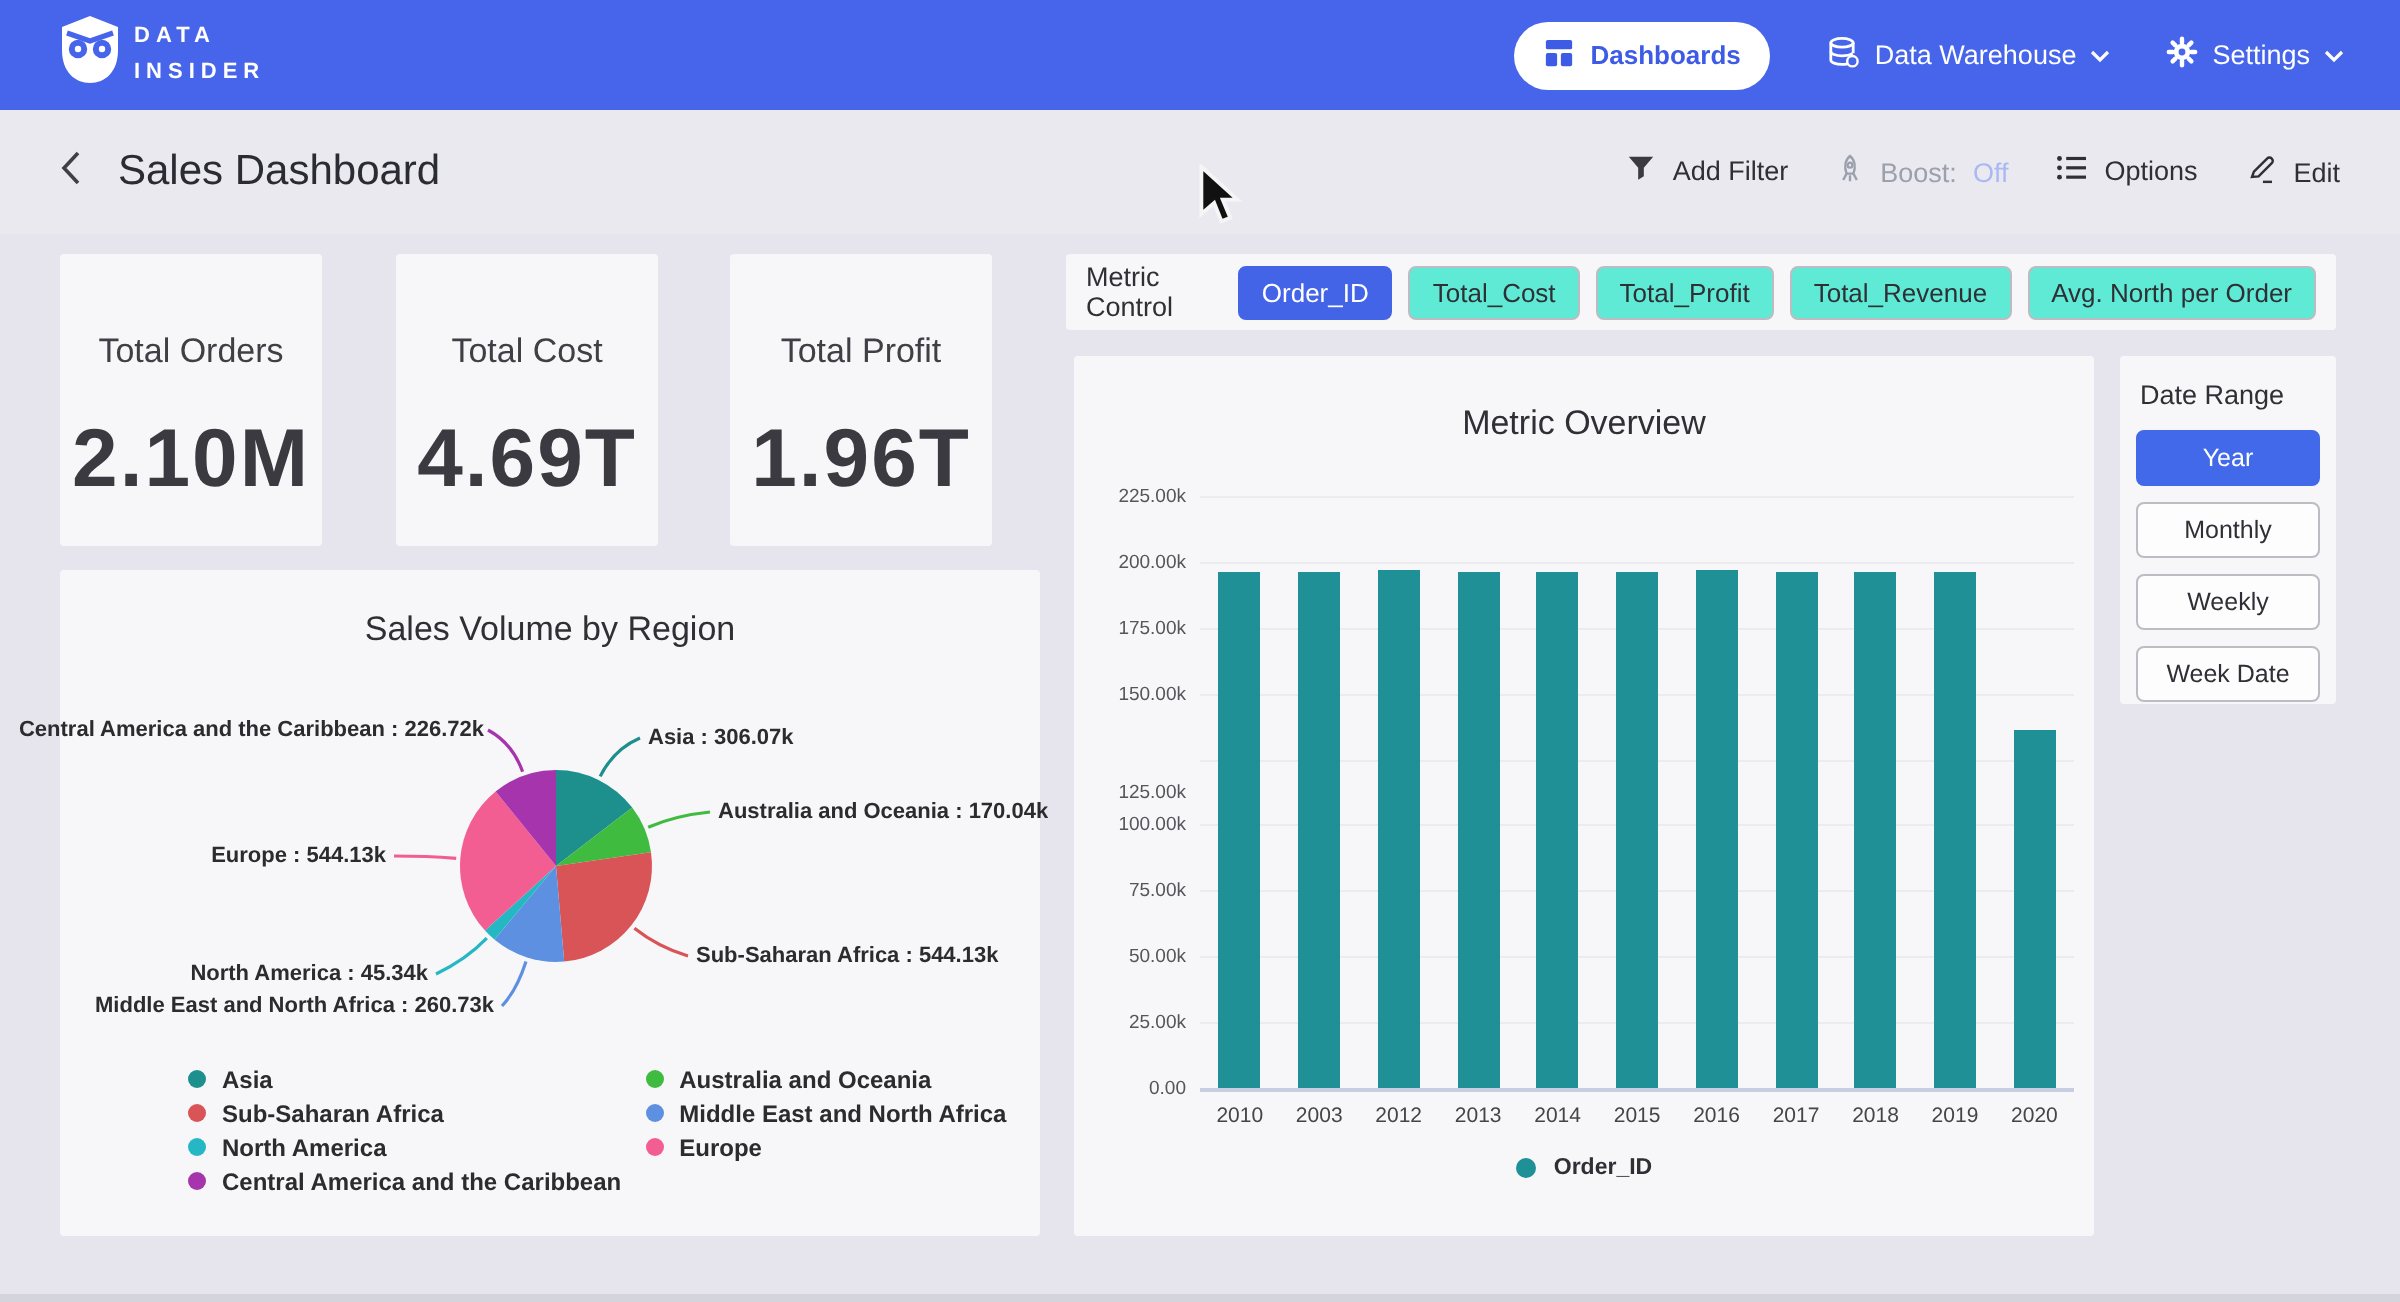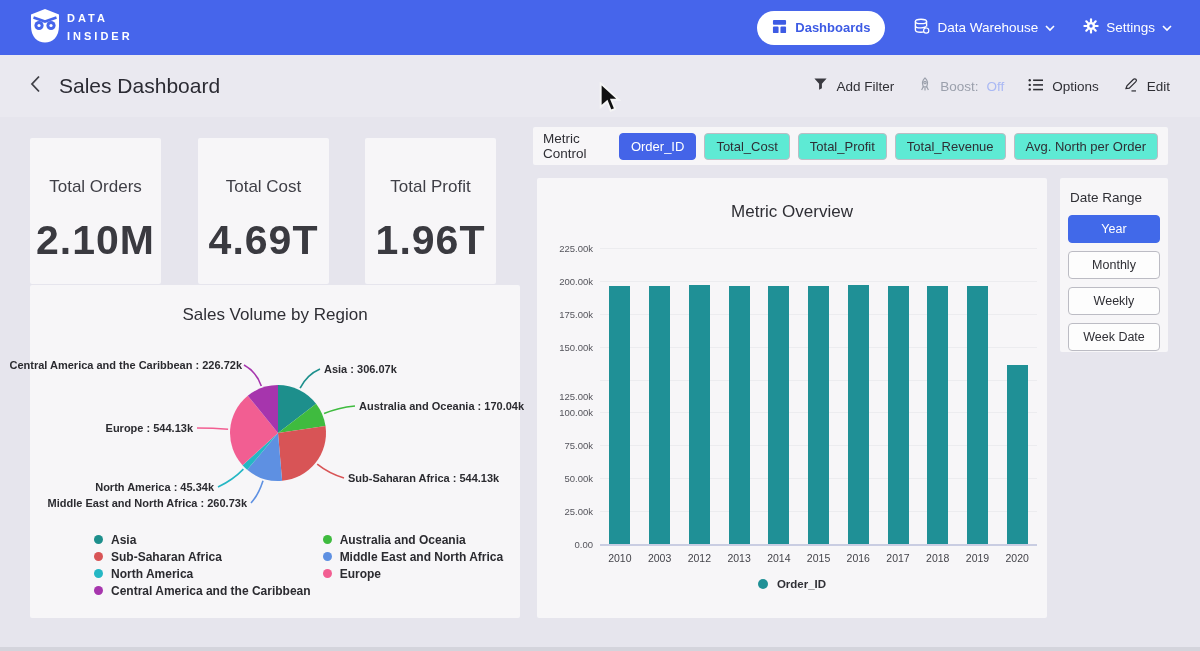--- a/index.html
+++ b/index.html
@@ -16,28 +16,28 @@
   .nav-pill { display:flex; align-items:center; gap:8px; background:#fff; color:#3d5be4;
               border:none; border-radius:18px; padding:8px 15px; font-size:13px; font-weight:bold; cursor:pointer;
               font-family:inherit; }
   .nav-item { display:flex; align-items:center; gap:7px; color:#fff; font-size:13.5px; font-weight:500; cursor:pointer; }
 
   
   .subheader { position:absolute; top:55px; left:0; width:100%; height:62px; background:#eae9f0;
                display:flex; align-items:center; justify-content:space-between; padding:0 30px; }
   .sub-left { display:flex; align-items:center; gap:18px; }
   .page-title { font-size:21px; font-weight:500; color:#2b2b33; }
-  .sub-right { display:flex; align-items:center; gap:24px; }
+  .sub-right { display:flex; align-items:flex-start; gap:24px; }
   .action { display:flex; align-items:center; gap:8px; font-size:13.5px; font-weight:500; color:#2f2f35; cursor:pointer; }
   .action.boost { color:#9ba0ac; cursor:default; }
   .boost-off { color:#aab9f4; }
 
   
   .card { position:absolute; background:#f7f6f8; border-radius:2px; }
-  .kpi { width:131px; height:146px; top:127px; text-align:center;margin-top:11px; }
+  .kpi { width:131px; height:146px; top:127px; text-align:center; }
   .kpi-label { font-size:17px; color:#3f3f46; margin-top:39px; }
   .kpi-value { font-size:41px; font-weight:bold; color:#3a3a40; margin-top:20px; letter-spacing:1px; }
 
   
   .metric-bar { left:533px; top:127px; width:635px; height:38px; display:flex; align-items:center;
                 padding:0 10px; gap:8px; }
   .metric-label { font-size:13.5px; color:#2f2f35; margin-right:6px; }
   .chip { padding:5px 11px; border-radius:4px; border:1px solid #bcbcc4; background:#5eead4;
           font-size:13px; color:#2f2f35; cursor:pointer; font-family:inherit; white-space:nowrap; }
   .chip.selected { background:#4464e8; border-color:#4464e8; color:#fff; }

